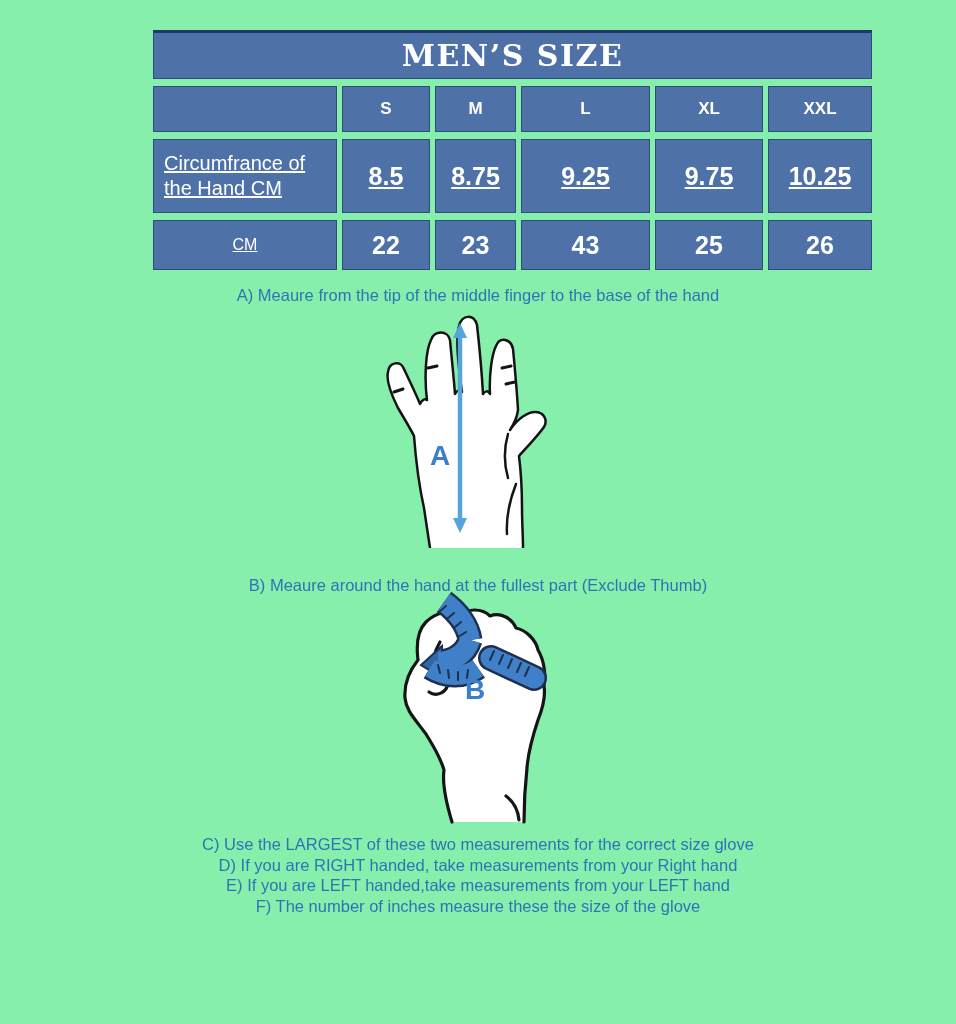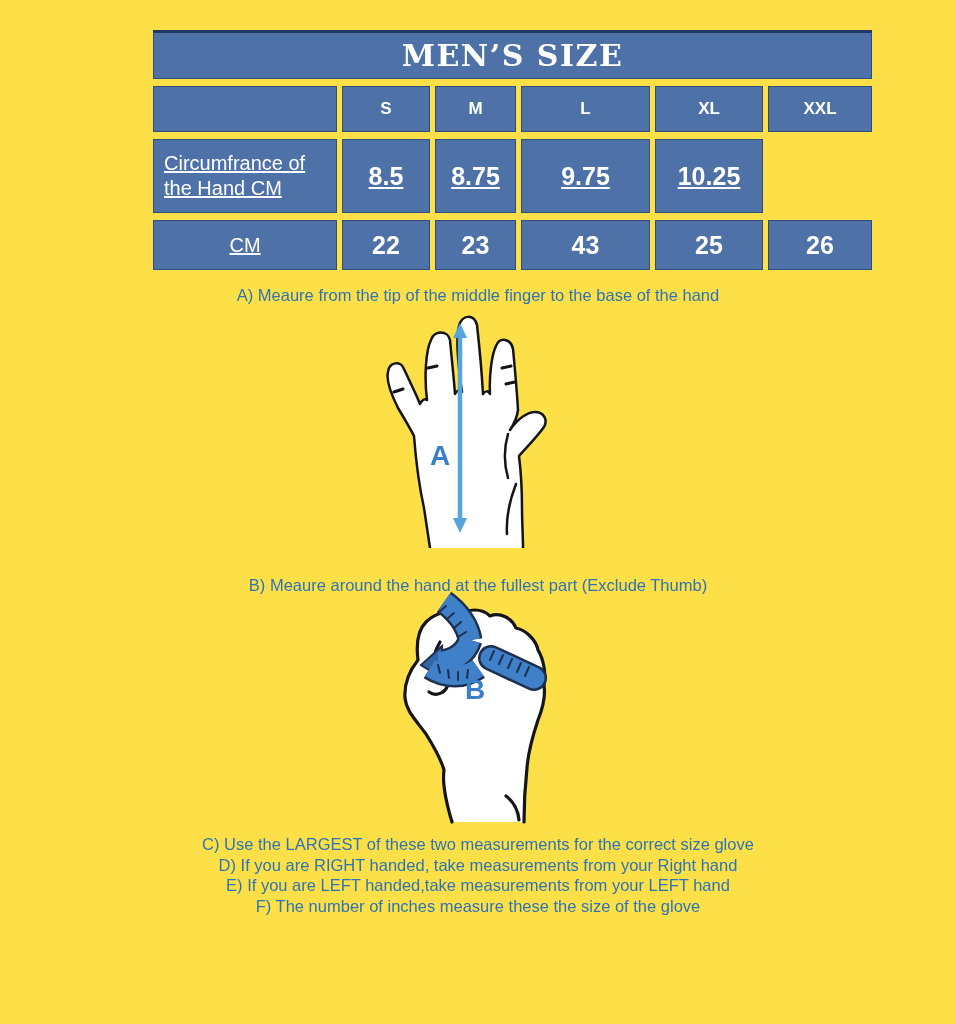--- a/index.html
+++ b/index.html
@@ -1,17 +1,17 @@
 <!DOCTYPE html>
 <html><head>
 <meta charset="utf-8">
 <style>
   html,body { margin:0; padding:0; background:#ffffff; }
   .page {
-    position:relative; width:956px; height:1024px; background:#fde047;
+    position:relative; width:956px; height:1024px; background:#86efac;
     font-family:"Liberation Sans", sans-serif; overflow:hidden;
   }
   
   .size-table { position:absolute; left:153px; top:30px; width:719px; }
   .t-title {
     height:45px; margin-bottom:7px;
     background:#4e72a8; border:1px solid #2e4d7b; border-top:3px solid #1f3864;
     display:flex; align-items:center; justify-content:center;
     color:#ffffff; font-family:"DejaVu Serif", serif; font-weight:bold;
     font-size:30px; letter-spacing:1.5px;
@@ -25,21 +25,21 @@
     background:#4e72a8; border:1px solid #2e4d7b; color:#ffffff;
     display:flex; align-items:center; justify-content:center; box-sizing:border-box;
   }
   .row-sizes .cell  { height:46px; font-weight:bold; font-size:17px; }
   .row-circ  .cell  { height:74px; font-weight:bold; font-size:25px;text-decoration:underline; }
   .row-cm    .cell  { height:50px; font-weight:bold; font-size:25px; }
   .row-circ  .label-cell {
     justify-content:flex-start; padding-left:10px; padding-right:6px;
     font-weight:normal; font-size:20px; line-height:1.25; text-align:left;
   }
-  .row-cm .label-cell { font-weight:normal; font-size:20px;text-decoration:underline; }
+  .row-cm .label-cell { font-weight:normal; font-size:16px;text-decoration:underline; }
   
   .inst {
     position:absolute; left:0; width:956px; text-align:center;
     color:#2e74b5; font-size:16.5px;
   }
   #inst-a { top:286px; }
   #inst-b { top:576px; }
   .inst-block {
     position:absolute; left:0; top:834px; width:956px; text-align:center;
     color:#2e74b5; font-size:16.5px; line-height:20.5px;
@@ -67,20 +67,21 @@
       <div class="cell">M</div>
       <div class="cell">L</div>
       <div class="cell">XL</div>
       <div class="cell">XXL</div>
     </div>
 
     <div class="t-row row-circ">
       <div class="cell label-cell">Circumfrance of the Hand CM</div>
       <div class="cell">8.5</div>
       <div class="cell">8.75</div>
+      <div class="cell">9.25</div>
       <div class="cell">9.75</div>
       <div class="cell">10.25</div>
     </div>
 
     <div class="t-row row-cm">
       <div class="cell label-cell">CM</div>
       <div class="cell">22</div>
       <div class="cell">23</div>
       <div class="cell">43</div>
       <div class="cell">25</div>

